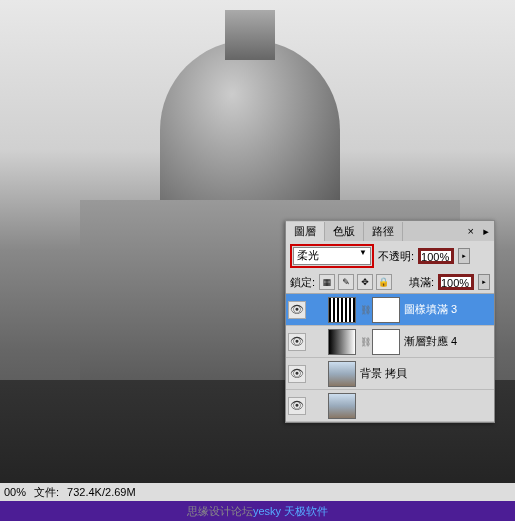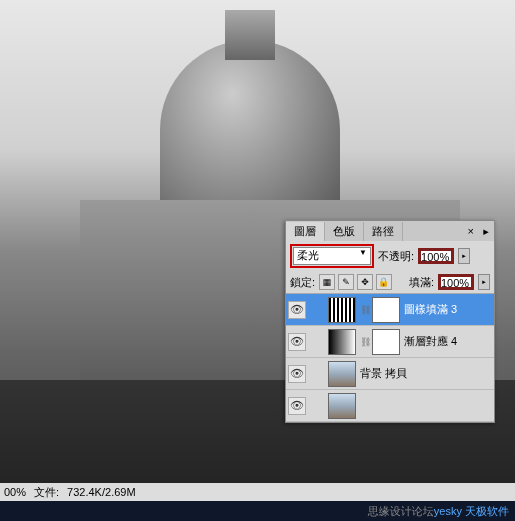--- a/index.html
+++ b/index.html
@@ -4,21 +4,21 @@
 <style>
 *{margin:0;padding:0;box-sizing:border-box;font-family:"Microsoft YaHei",sans-serif;font-size:11px}
 body{width:515px;height:521px;position:relative;background:#333;overflow:hidden}
 .canvas-area{position:absolute;left:0;top:0;width:515px;height:500px;background:linear-gradient(180deg,#e8e8e8 0%,#d0d0d0 30%,#888 50%,#666 70%,#444 100%)}
 .dome{position:absolute;left:160px;top:40px;width:180px;height:180px;background:radial-gradient(ellipse at 40% 30%,#ccc,#555);border-radius:90px 90px 0 0}
 .tower{position:absolute;left:225px;top:10px;width:50px;height:50px;background:linear-gradient(#aaa,#666)}
 .building{position:absolute;left:80px;top:200px;width:380px;height:200px;background:linear-gradient(#999,#555)}
 .street{position:absolute;left:0;top:380px;width:515px;height:120px;background:linear-gradient(#333,#222)}
 .status-bar{position:absolute;left:0;bottom:20px;width:515px;height:18px;background:#ddd;display:flex;align-items:center;padding:0 4px;color:#000}
 .status-bar span{margin-right:8px}
-.watermark{position:absolute;left:0;bottom:0;width:515px;height:20px;background:#0f172a;display:flex;align-items:center;padding:0 6px;color:#888;font-size:10px;justify-content:flex-end}
+.watermark{position:absolute;left:0;bottom:0;width:515px;height:20px;background:#4c1d95;display:flex;align-items:center;padding:0 6px;color:#888;font-size:10px;justify-content:center}
 .wm-right{color:#5af;font-weight:normal}
 
 .panel{position:absolute;right:20px;top:220px;width:210px;background:#d8d8d8;border:1px solid #888;box-shadow:-1px 1px 4px rgba(0,0,0,.4)}
 .panel-tabs{display:flex;background:#c8c8c8;height:20px;align-items:center}
 .tab{padding:2px 8px;border-right:1px solid #aaa;cursor:pointer}
 .tab.active{background:#d8d8d8}
 .tab-close{margin-left:auto;padding-right:4px}
 .panel-menu{width:16px;text-align:center;cursor:pointer}
 
 .row{display:flex;align-items:center;padding:3px 4px;gap:4px}

